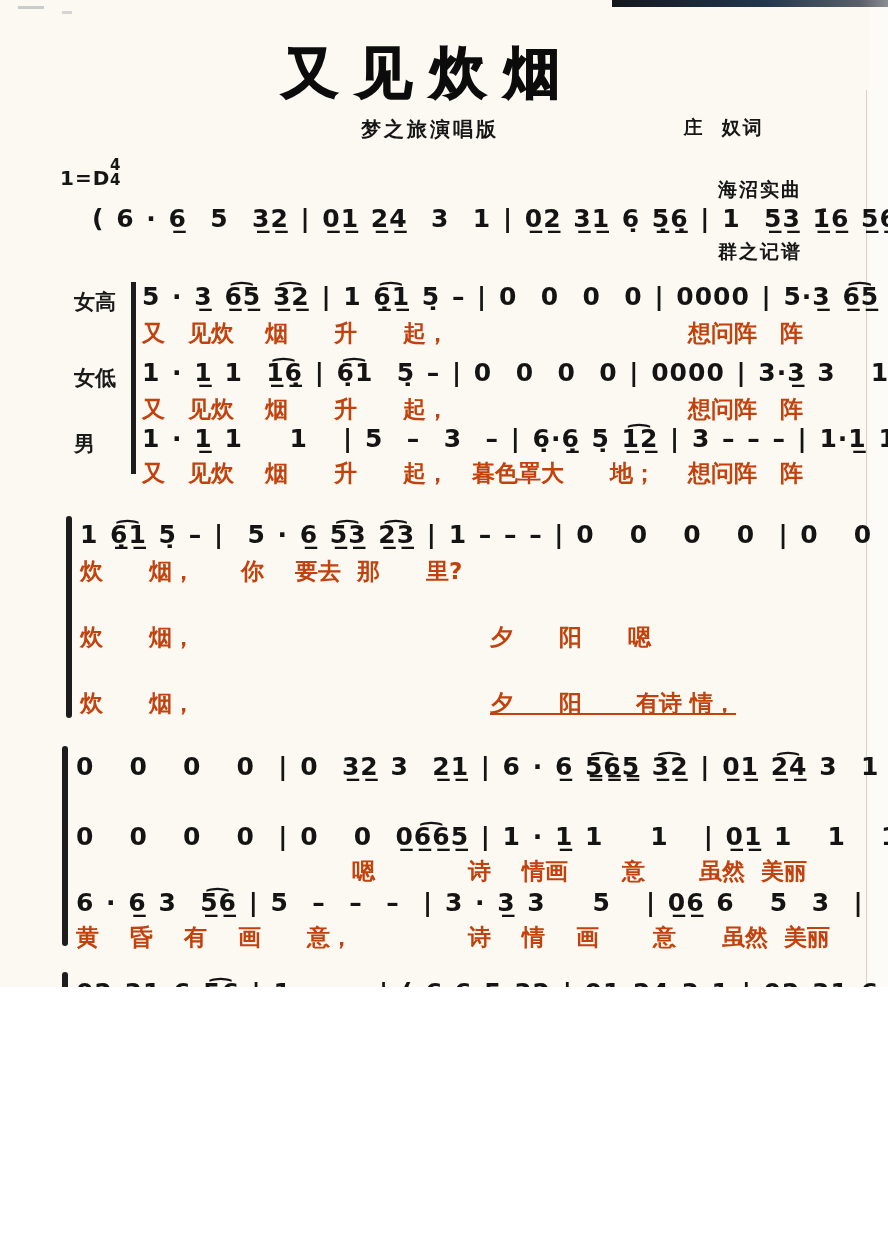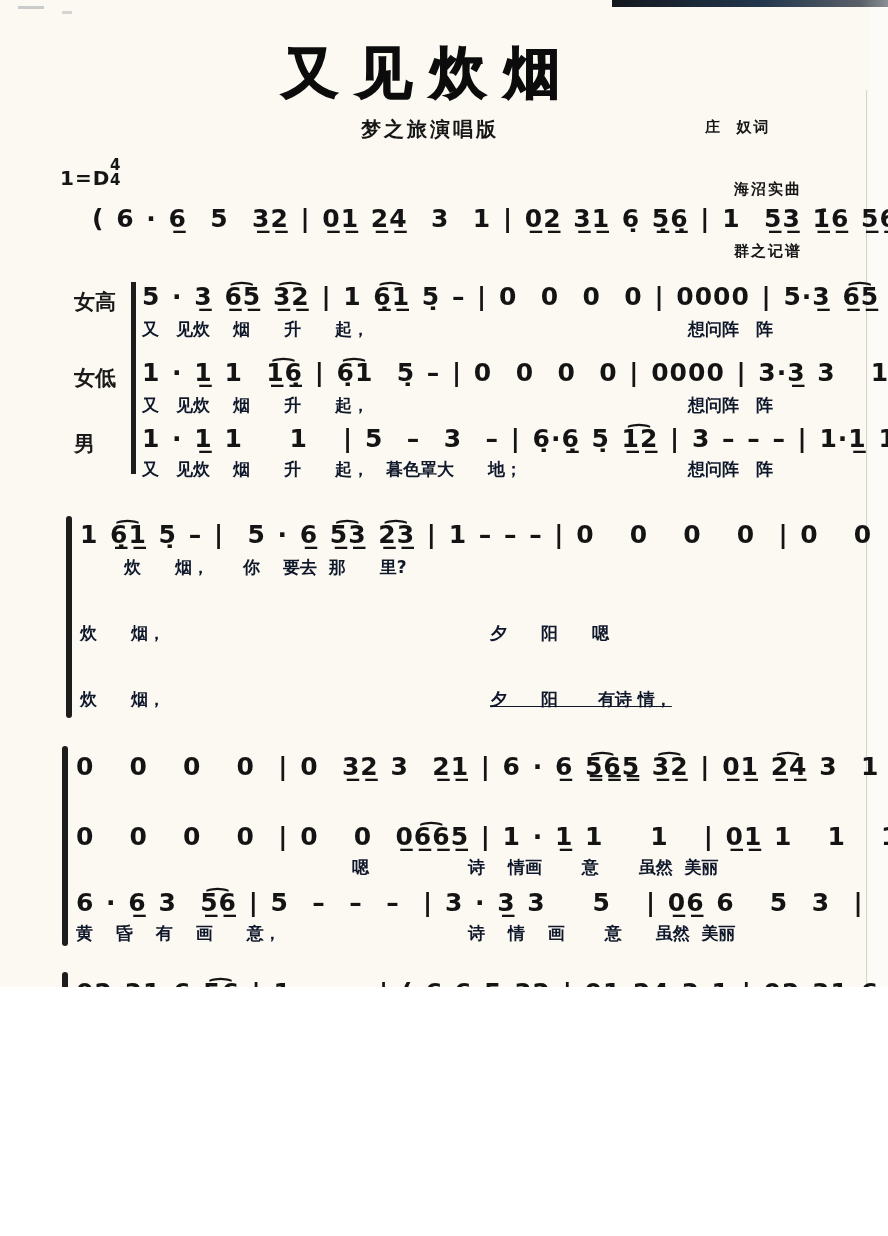--- a/index.html
+++ b/index.html
@@ -1,28 +1,28 @@
 <!DOCTYPE html>
 <html><head>
 <meta charset="utf-8">
 <style>
   html,body{margin:0;padding:0;}
   body{font-family:"DejaVu Sans",sans-serif;}
   #sheet{position:relative;width:888px;height:987px;background:#fbf9f2;overflow:hidden;color:#161616;}
   .notes{position:absolute;font-family:"DejaVu Sans",sans-serif;font-weight:bold;
          font-size:25px;letter-spacing:1px;word-spacing:2px;white-space:pre;color:#141414;}
-  .lyr{position:absolute;font-size:17px;font-weight:bold;white-space:pre;color:#0f172a;
+  .lyr{position:absolute;font-size:23px;font-weight:bold;white-space:pre;color:#c2410c;
        font-family:"DejaVu Sans",sans-serif;}
   .vlabel{position:absolute;font-size:21px;font-weight:bold;color:#1a1a1a;}
   .bracket{position:absolute;background:#1d1d1d;border-radius:3px;}
   .title{position:absolute;top:36px;left:0;width:860px;text-align:center;font-size:56px;
          font-weight:bold;letter-spacing:18px;color:#0c0c0c;-webkit-text-stroke:1.5px #0c0c0c;}
   .subtitle{position:absolute;top:116px;left:0;width:860px;text-align:center;font-size:20px;
             font-weight:bold;letter-spacing:3px;}
-  .credits{position:absolute;top:112px;right:86px;text-align:left;font-size:15px;font-weight:bold;
+  .credits{position:absolute;top:112px;right:86px;text-align:left;font-size:19px;font-weight:bold;
            line-height:31px;letter-spacing:2px;white-space:pre;}
   .keysig{position:absolute;left:60px;top:166px;font-size:20px;font-weight:bold;letter-spacing:1px;}
   .meter{position:absolute;left:110px;top:158px;display:flex;flex-direction:column;align-items:center;
          font-size:15px;font-weight:bold;line-height:15px;}
   .pageno{position:absolute;top:1152px;left:0;width:888px;text-align:center;font-size:19px;font-weight:bold;}
   .watermark{position:absolute;top:1192px;right:28px;font-size:27px;font-weight:bold;font-style:italic;
              color:#3f3f3f;letter-spacing:1px;}
   .scan-strip-top{position:absolute;top:0;left:612px;width:276px;height:7px;
                   background:linear-gradient(90deg,#14181d,#23374d 55%,#5a6068 90%,#8b8f94);}
   .scan-edge-right{position:absolute;top:90px;left:866px;width:1px;height:1052px;background:#d8d4ca;}
@@ -69,21 +69,21 @@
   <div class="notes" style="left:142px;top:358px;">1 · 1̲ 1  1̲͡6̣̲ | 6̣͡1  5̣ – | 0  0  0  0 | 0000 | 3·3̲ 3   1   |</div>
   <span class="lyr" style="left:142px;top:394px;">又　见炊　 烟　　升　　起，</span>
   <span class="lyr" style="left:688px;top:394px;">想问阵　阵</span>
 
   <div class="notes" style="left:142px;top:424px;">1 · 1̲ 1    1   | 5  –  3  – | 6̣·6̣̲ 5̣ 1̲͡2̲ | 3 – – – | 1·1̲ 1   1   |</div>
   <span class="lyr" style="left:142px;top:458px;">又　见炊　 烟　　升　　起，　暮色罩大　　地；</span>
   <span class="lyr" style="left:688px;top:458px;">想问阵　阵</span>
 
   <div class="bracket" style="left:66px;top:516px;width:6px;height:202px;"></div>
   <div class="notes" style="left:80px;top:520px;">1 6̣̲͡1̲ 5̣ – |  5 · 6̲ 5̲͡3̲ 2̲͡3̲ | 1 – – – | 0   0   0   0  | 0   0   0   0  |</div>
-  <span class="lyr" style="left:80px;top:556px;margin-left:44px;">炊　　烟，　　你　 要去  那　　里?</span>
+  <span class="lyr" style="left:80px;top:556px;">炊　　烟，　　你　 要去  那　　里?</span>
 
   <span class="lyr" style="left:80px;top:622px;">炊　　烟，</span>
   <span class="lyr" style="left:490px;top:622px;">夕　　阳　　嗯</span>
 
   <span class="lyr" style="left:80px;top:688px;">炊　　烟，</span>
   <span class="lyr" style="left:490px;top:688px;text-decoration:underline;">夕　　阳　　 有诗 情，</span>
 
   <div class="bracket" style="left:62px;top:746px;width:6px;height:200px;"></div>
   <div class="notes" style="left:76px;top:752px;">0   0   0   0  | 0  3̲2̲ 3  2̲1̲ | 6 · 6̲ 5̳͡6̳5̳ 3̲͡2̲ | 0̲1̲ 2̲͡4̲ 3  1  |</div>
 

